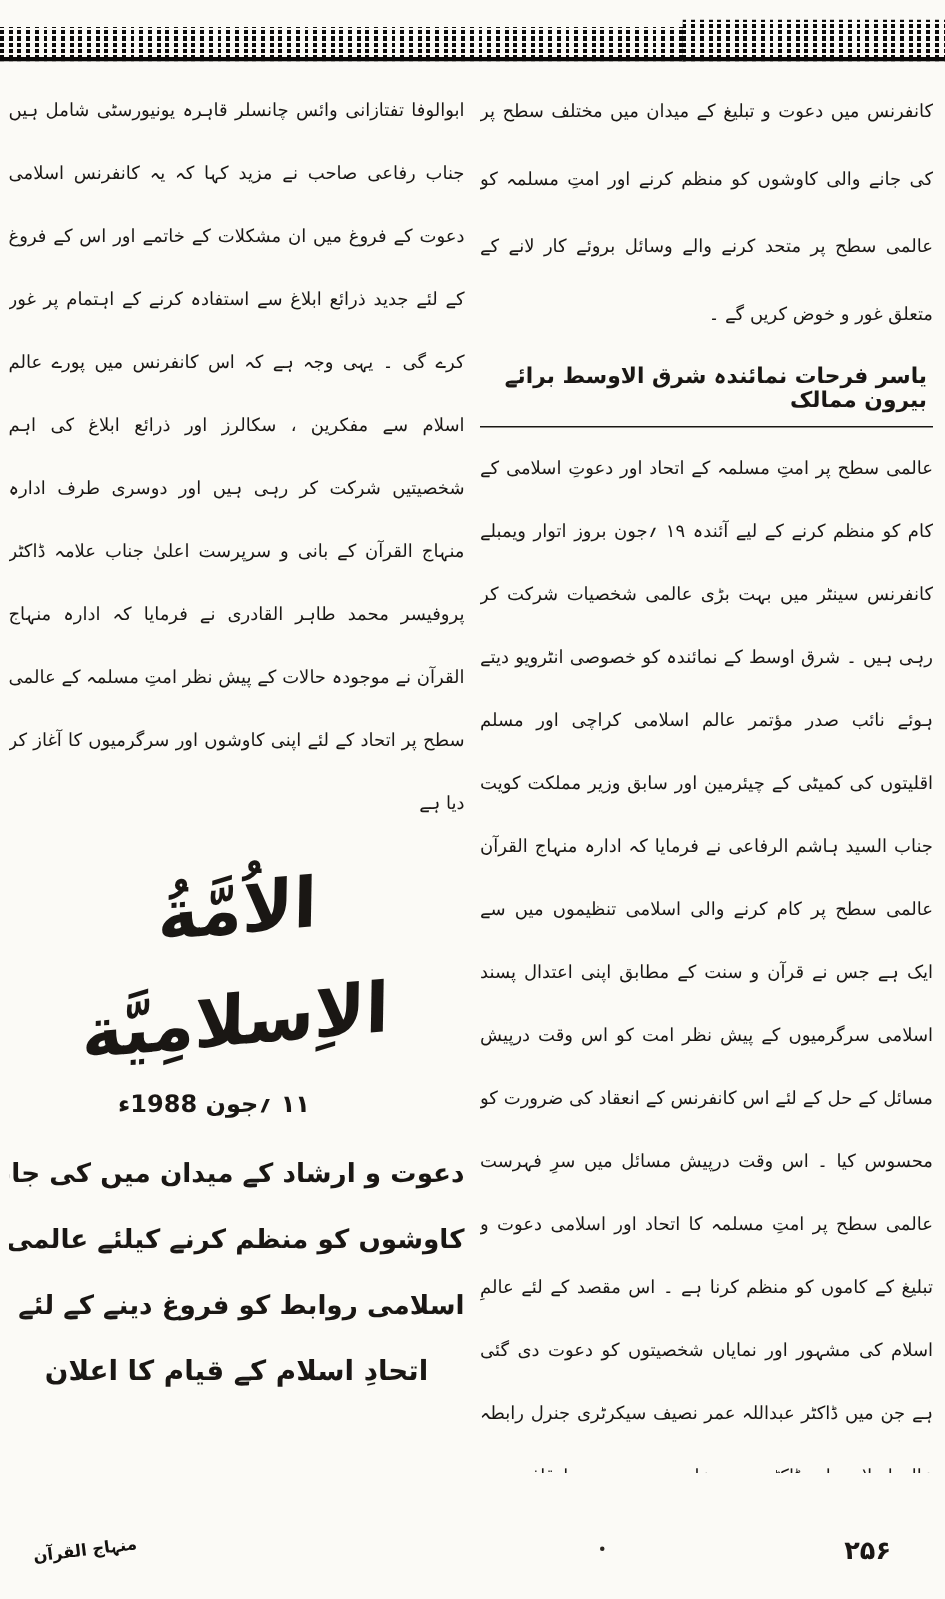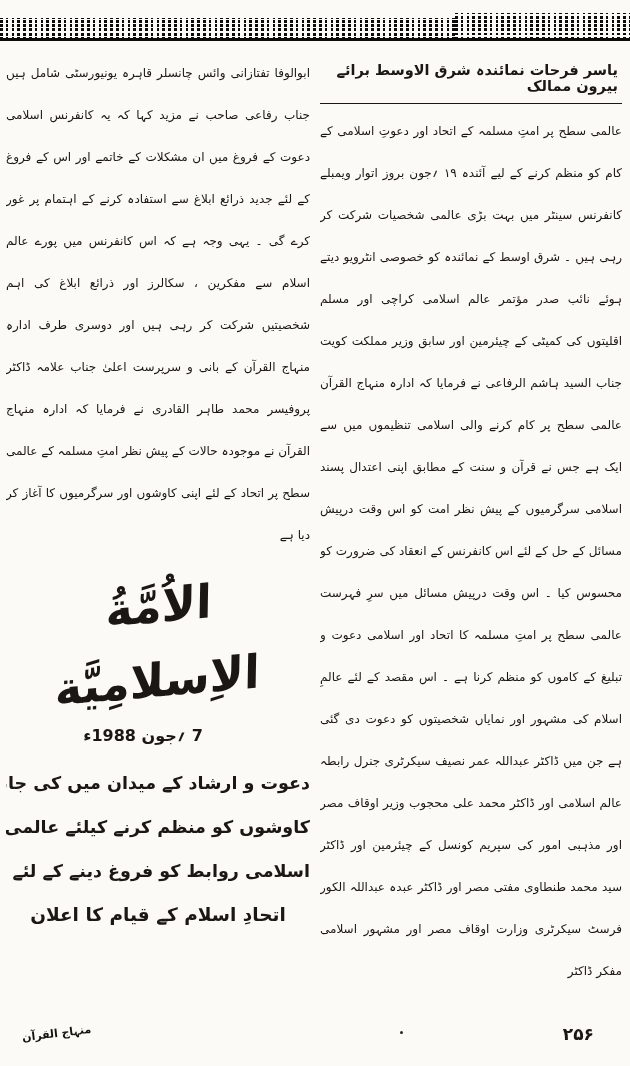--- a/index.html
+++ b/index.html
@@ -78,32 +78,33 @@
   <div class="deco-band band-a">
     <div class="bars"></div>
     <div class="base"></div>
   </div>
   <div class="deco-band band-b">
     <div class="bars"></div>
     <div class="base"></div>
   </div>
 
   <div class="col col-first">
+    <p class="para tall">کانفرنس میں دعوت و تبلیغ کے میدان میں مختلف سطح پر کی جانے والی کاوشوں کو منظم کرنے اور امتِ مسلمہ کو عالمی سطح پر متحد کرنے والے وسائل بروئے کار لانے کے متعلق غور و خوض کریں گے ۔</p>
     <div class="section-heading-wrap">
       <span class="section-heading">یاسر فرحات نمائندہ شرق الاوسط برائے بیرون ممالک</span>
     </div>
     <p class="para">عالمی سطح پر امتِ مسلمہ کے اتحاد اور دعوتِ اسلامی کے کام کو منظم کرنے کے لیے آئندہ ۱۹ ؍جون بروز اتوار ویمبلے کانفرنس سینٹر میں بہت بڑی عالمی شخصیات شرکت کر رہی ہیں ۔ شرق اوسط کے نمائندہ کو خصوصی انٹرویو دیتے ہوئے نائب صدر مؤتمر عالم اسلامی کراچی اور مسلم اقلیتوں کی کمیٹی کے چیئرمین اور سابق وزیر مملکت کویت جناب السید ہاشم الرفاعی نے فرمایا کہ ادارہ منہاج القرآن عالمی سطح پر کام کرنے والی اسلامی تنظیموں میں سے ایک ہے جس نے قرآن و سنت کے مطابق اپنی اعتدال پسند اسلامی سرگرمیوں کے پیش نظر امت کو اس وقت درپیش مسائل کے حل کے لئے اس کانفرنس کے انعقاد کی ضرورت کو محسوس کیا ۔ اس وقت درپیش مسائل میں سرِ فہرست عالمی سطح پر امتِ مسلمہ کا اتحاد اور اسلامی دعوت و تبلیغ کے کاموں کو منظم کرنا ہے ۔ اس مقصد کے لئے عالمِ اسلام کی مشہور اور نمایاں شخصیتوں کو دعوت دی گئی ہے جن میں ڈاکٹر عبداللہ عمر نصیف سیکرٹری جنرل رابطہ عالم اسلامی اور ڈاکٹر محمد علی محجوب وزیر اوقاف مصر اور مذہبی امور کی سپریم کونسل کے چیئرمین اور ڈاکٹر سید محمد طنطاوی مفتی مصر اور ڈاکٹر عبدہ عبداللہ الکور فرسٹ سیکرٹری وزارت اوقاف مصر اور مشہور اسلامی مفکر ڈاکٹر</p>
   </div>
 
   <div class="col col-second">
     <p class="para">ابوالوفا تفتازانی وائس چانسلر قاہرہ یونیورسٹی شامل ہیں جناب رفاعی صاحب نے مزید کہا کہ یہ کانفرنس اسلامی دعوت کے فروغ میں ان مشکلات کے خاتمے اور اس کے فروغ کے لئے جدید ذرائع ابلاغ سے استفادہ کرنے کے اہتمام پر غور کرے گی ۔ یہی وجہ ہے کہ اس کانفرنس میں پورے عالم اسلام سے مفکرین ، سکالرز اور ذرائع ابلاغ کی اہم شخصیتیں شرکت کر رہی ہیں اور دوسری طرف ادارہ منہاج القرآن کے بانی و سرپرست اعلیٰ جناب علامہ ڈاکٹر پروفیسر محمد طاہر القادری نے فرمایا کہ ادارہ منہاج القرآن نے موجودہ حالات کے پیش نظر امتِ مسلمہ کے عالمی سطح پر اتحاد کے لئے اپنی کاوشوں اور سرگرمیوں کا آغاز کر دیا ہے</p>
 
     <div class="masthead">الاُمَّةُ الاِسلامِیَّة</div>
 
-    <div class="date-line">7 ؍جون 1988ء</div>
+    <div class="date-line">۱۱ ؍جون 1988ء</div>
 
     <div class="announce">
       <div>دعوت و ارشاد کے میدان میں کی جانے والی</div>
       <div>کاوشوں کو منظم کرنے کیلئے عالمی کانفرنس</div>
       <div>اسلامی روابط کو فروغ دینے کے لئے عالمی</div>
       <div class="last">اتحادِ اسلام کے قیام کا اعلان</div>
     </div>
 
   </div>
 

